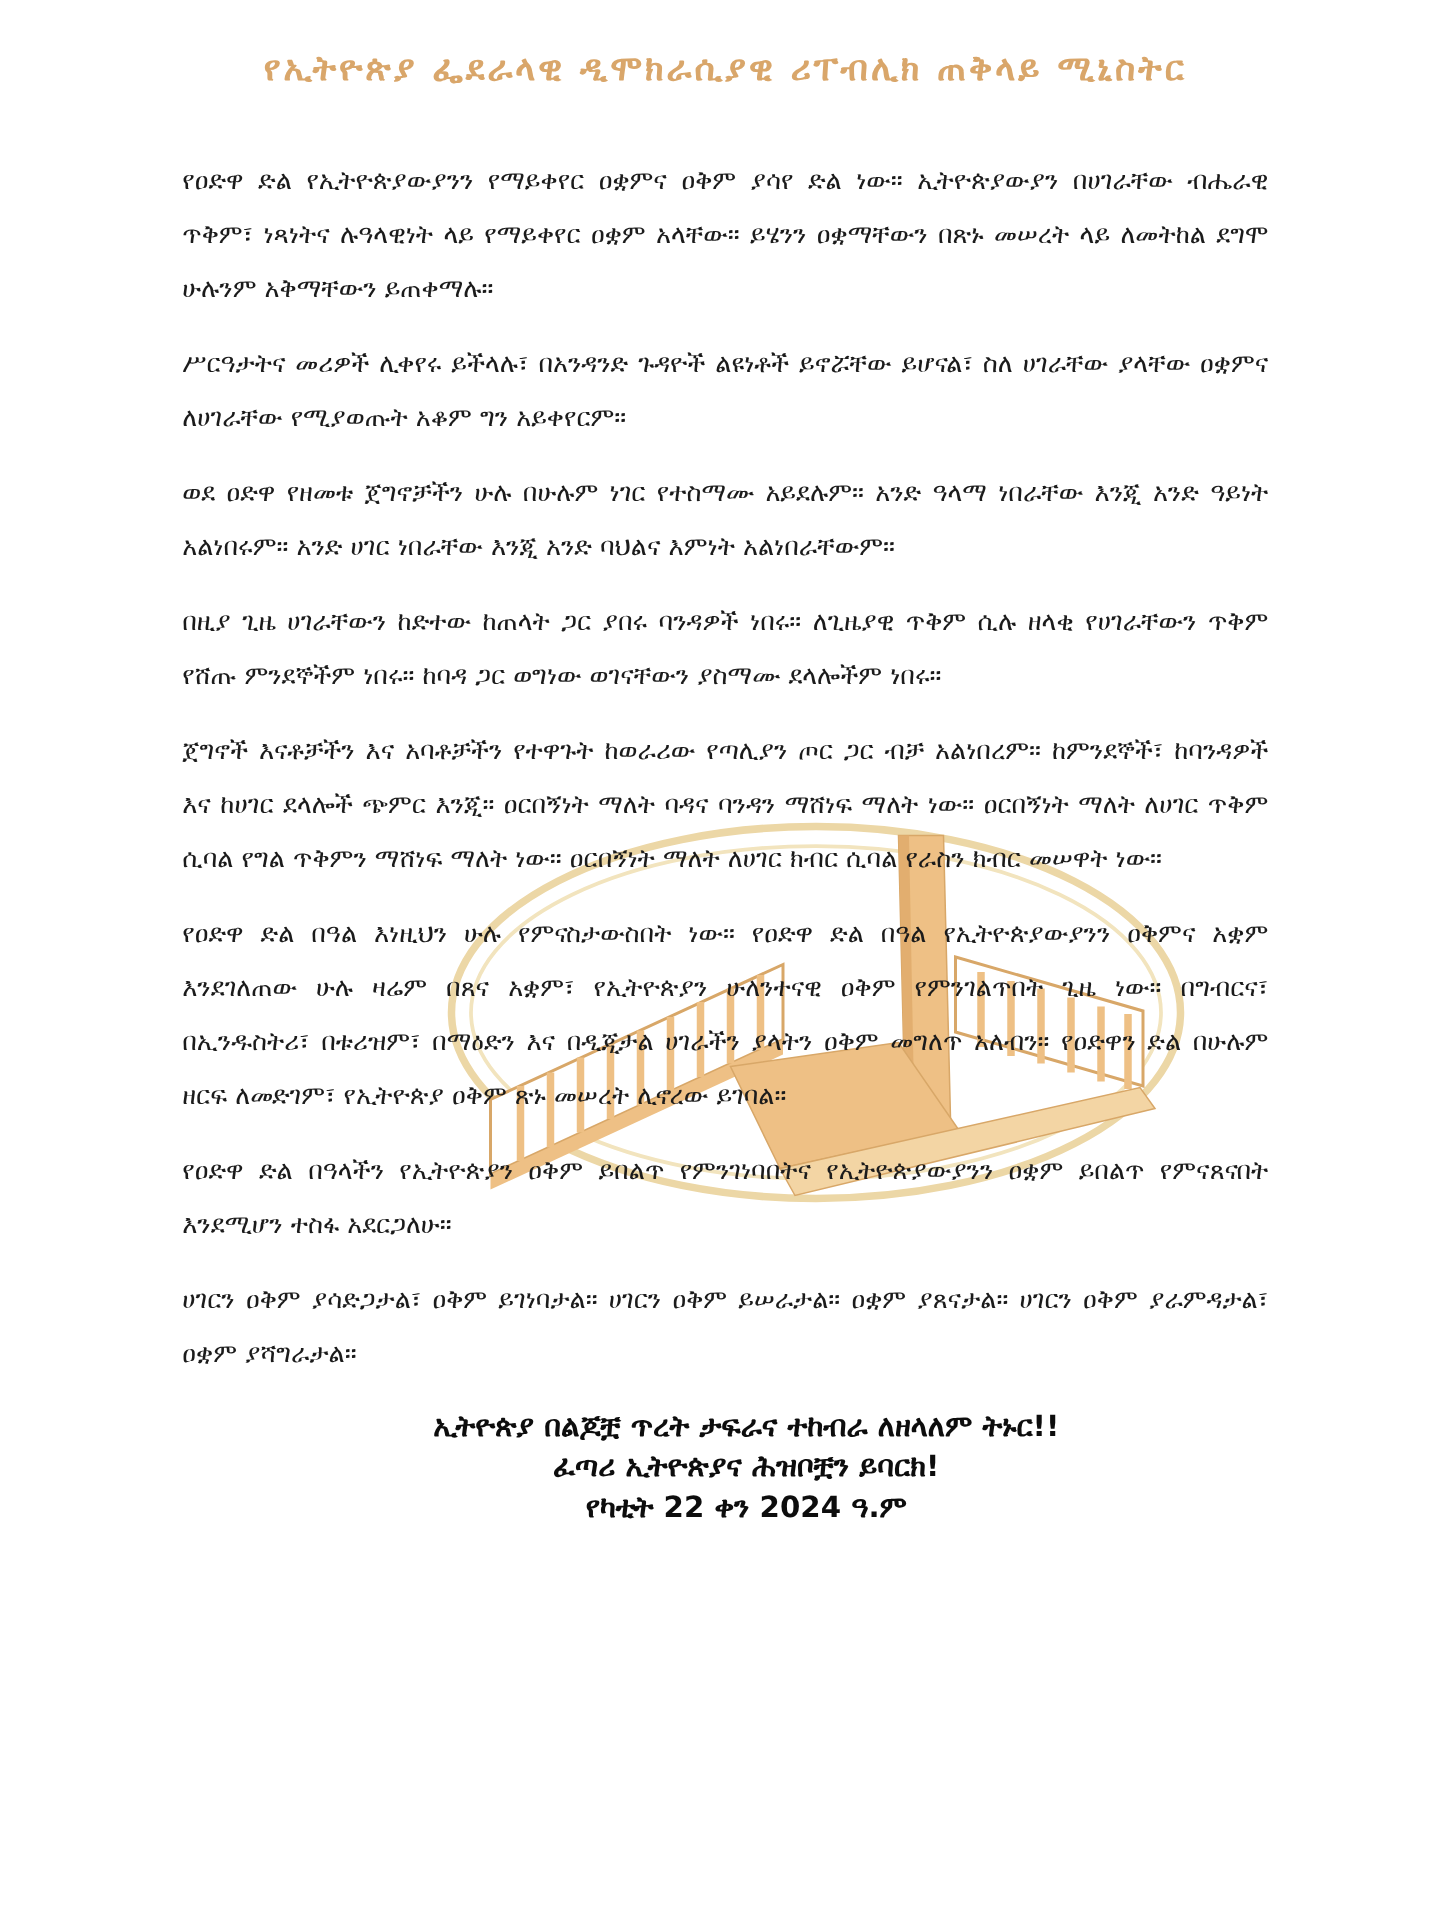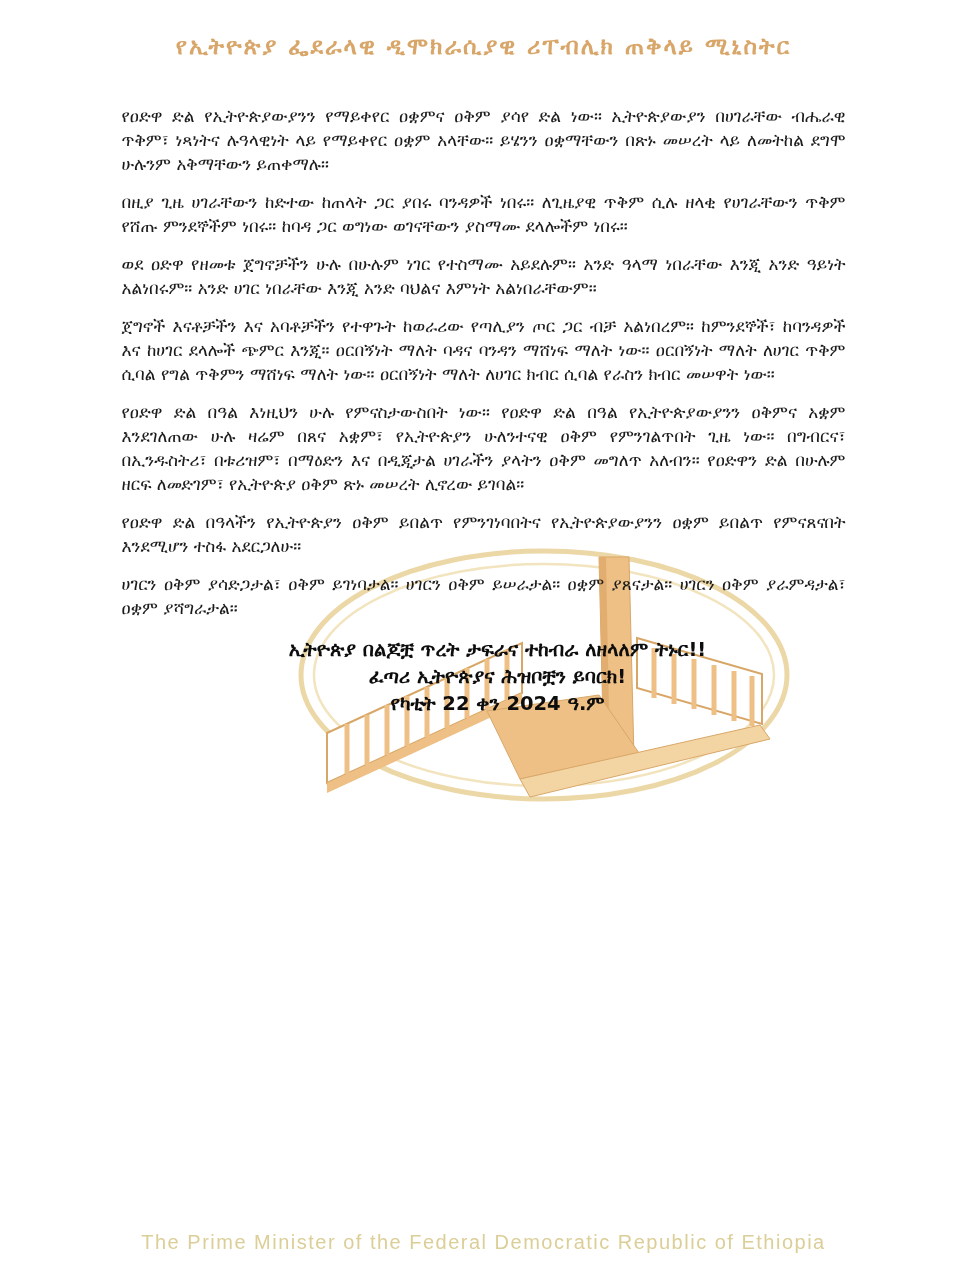--- a/index.html
+++ b/index.html
@@ -37,21 +37,21 @@
     pointer-events:none;
   }
   .body-text{
     position:relative;
     z-index:1;
     margin:44px 62px 0 62px;
   }
   .body-text p{
     margin:0 0 14px 0;
     font-size:17px;
-    line-height:24px;
+    line-height:36px;
     text-align:justify;
     color:#1b1b1b;
   }
   .closing{
     position:relative;
     z-index:1;
     margin-top:16px;
     text-align:center;
     font-weight:bold;
     color:#0d0d0d;
@@ -110,29 +110,29 @@
 
       <polygon points="195,168 307,152 347,210 228,236" fill="#EEC085" stroke="#D8A768" stroke-width="1"></polygon>
 
       <polygon points="228,236 468,182 478,196 238,254" fill="#F3D5A4" stroke="#D8A768" stroke-width="1"></polygon>
     </svg>
   </div>
 
 
   <div class="body-text">
     <p>የዐድዋ ድል የኢትዮጵያውያንን የማይቀየር ዐቋምና ዐቅም ያሳየ ድል ነው። ኢትዮጵያውያን በሀገራቸው ብሔራዊ ጥቅም፣ ነጻነትና ሉዓላዊነት ላይ የማይቀየር ዐቋም አላቸው። ይሄንን ዐቋማቸውን በጽኑ መሠረት ላይ ለመትከል ደግሞ ሁሉንም አቅማቸውን ይጠቀማሉ።</p>
+    <p>ሥርዓታትና መሪዎች ሊቀየሩ ይችላሉ፣ በአንዳንድ ጉዳዮች ልዩነቶች ይኖሯቸው ይሆናል፣ ስለ ሀገራቸው ያላቸው ዐቋምና ለሀገራቸው የሚያወጡት አቆም ግን አይቀየርም።</p>
+    <p>ወደ ዐድዋ የዘመቱ ጀግኖቻችን ሁሉ በሁሉም ነገር የተስማሙ አይደሉም። አንድ ዓላማ ነበራቸው እንጂ አንድ ዓይነት አልነበሩም። አንድ ሀገር ነበራቸው እንጂ አንድ ባህልና እምነት አልነበራቸውም።</p>
     <p>በዚያ ጊዜ ሀገራቸውን ከድተው ከጠላት ጋር ያበሩ ባንዳዎች ነበሩ። ለጊዜያዊ ጥቅም ሲሉ ዘላቂ የሀገራቸውን ጥቅም የሸጡ ምንደኞችም ነበሩ። ከባዳ ጋር ወግነው ወገናቸውን ያስማሙ ደላሎችም ነበሩ።</p>
-    <p>ወደ ዐድዋ የዘመቱ ጀግኖቻችን ሁሉ በሁሉም ነገር የተስማሙ አይደሉም። አንድ ዓላማ ነበራቸው እንጂ አንድ ዓይነት አልነበሩም። አንድ ሀገር ነበራቸው እንጂ አንድ ባህልና እምነት አልነበራቸውም።</p>
     <p>ጀግኖች እናቶቻችን እና አባቶቻችን የተዋጉት ከወራሪው የጣሊያን ጦር ጋር ብቻ አልነበረም። ከምንደኞች፣ ከባንዳዎች እና ከሀገር ደላሎች ጭምር እንጂ። ዐርበኝነት ማለት ባዳና ባንዳን ማሸነፍ ማለት ነው። ዐርበኝነት ማለት ለሀገር ጥቅም ሲባል የግል ጥቅምን ማሸነፍ ማለት ነው። ዐርበኝነት ማለት ለሀገር ክብር ሲባል የራስን ክብር መሠዋት ነው።</p>
     <p>የዐድዋ ድል በዓል እነዚህን ሁሉ የምናስታውስበት ነው። የዐድዋ ድል በዓል የኢትዮጵያውያንን ዐቅምና አቋም እንደገለጠው ሁሉ ዛሬም በጸና አቋም፣ የኢትዮጵያን ሁለንተናዊ ዐቅም የምንገልጥበት ጊዜ ነው። በግብርና፣ በኢንዱስትሪ፣ በቱሪዝም፣ በማዕድን እና በዲጂታል ሀገራችን ያላትን ዐቅም መግለጥ አለብን። የዐድዋን ድል በሁሉም ዘርፍ ለመድገም፣ የኢትዮጵያ ዐቅም ጽኑ መሠረት ሊኖረው ይገባል።</p>
     <p>የዐድዋ ድል በዓላችን የኢትዮጵያን ዐቅም ይበልጥ የምንገነባበትና የኢትዮጵያውያንን ዐቋም ይበልጥ የምናጸናበት እንደሚሆን ተስፋ አደርጋለሁ።</p>
     <p>ሀገርን ዐቅም ያሳድጋታል፣ ዐቅም ይገነባታል። ሀገርን ዐቅም ይሠራታል። ዐቋም ያጸናታል። ሀገርን ዐቅም ያራምዳታል፣ ዐቋም ያሻግራታል።</p>
   </div>
 
   <div class="closing">
     <div class="closing-line">ኢትዮጵያ በልጆቿ ጥረት ታፍራና ተከብራ ለዘላለም ትኑር!!</div>
     <div class="closing-line">ፈጣሪ ኢትዮጵያና ሕዝቦቿን ይባርክ!</div>
     <div class="closing-line">የካቲት 22 ቀን 2024 ዓ.ም</div>
   </div>
 
-  <div class="footer">The Prime Minister of the Federal Democratic Republic of Ethiopia</div>
 
 </div>
 
 </body></html>

